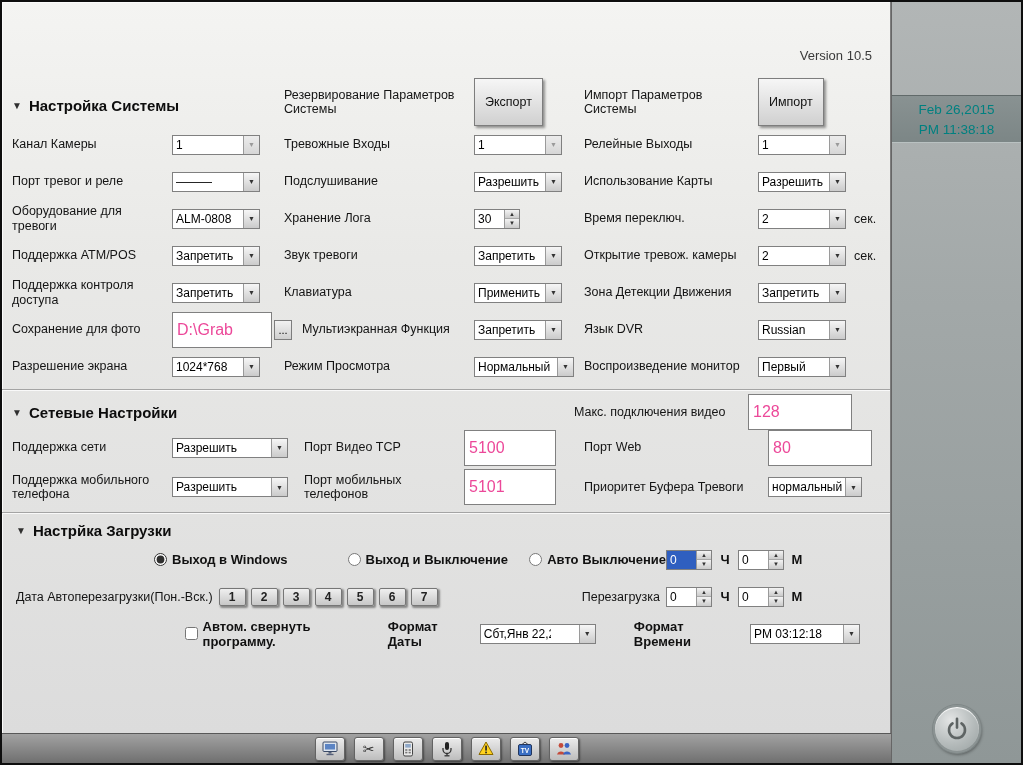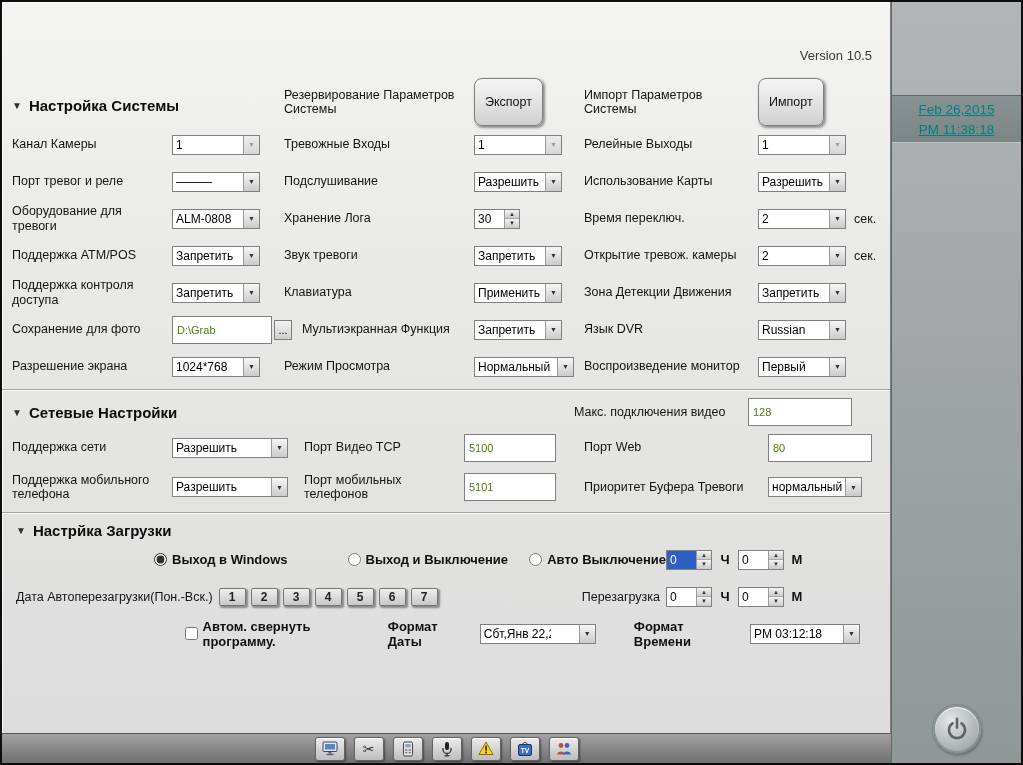--- a/index.html
+++ b/index.html
@@ -37,35 +37,35 @@
   .suffix { font-size:12.5px; color:#141414; margin-left:8px; }
 
   
   .combo { display:inline-flex; width:88px; height:20px; border:1px solid #808080; background:#fff; flex:none; }
   .cval { flex:1; overflow:hidden; white-space:nowrap; font-size:12px; color:#000; padding:2px 1px 0 3px; }
   .carr { width:16px; border-left:1px solid #9a9a9a; background:linear-gradient(#f6f6f6,#cbcbcb);
           display:flex; align-items:center; justify-content:center; font-size:7px; color:#333; }
   .combo.dim .carr { background:linear-gradient(#ececec,#d6d6d6); color:#9a9a9a; }
   .w100{width:100px} .w104{width:104px} .w110{width:110px} .w116{width:116px} .w94{width:94px}
 
-  .tbox { height:28px; border:1px solid #808080; background:#fff; font-size:11px; color:#4d7c0f;
+  .tbox { height:36px; border:1px solid #808080; background:#fff; font-size:16px; color:#ec4899;
           padding:0 4px; display:flex; align-items:center; white-space:nowrap; overflow:hidden; flex:none; }
   .browse { width:18px; height:20px; margin-left:2px; font-size:11px; background:linear-gradient(#f2f2f2,#cfcfcf);
             border:1px solid #7d7d7d; display:flex; align-items:flex-end; justify-content:center; padding-bottom:3px; }
 
   .spin { display:inline-flex; width:46px; height:20px; border:1px solid #808080; background:#fff; flex:none; }
   .sval { flex:1; font-size:12px; padding:2px 0 0 3px; overflow:hidden; }
   .spin.sel .sval { background:#2f5fc0; color:#fff; }
   .sarr { width:15px; display:flex; flex-direction:column; border-left:1px solid #9a9a9a; }
   .sup,.sdn { flex:1; font-size:6px; line-height:1; display:flex; align-items:center; justify-content:center;
               background:linear-gradient(#f3f3f3,#cbcbcb); color:#333; }
   .sup { border-bottom:1px solid #a8a8a8; }
 
   .pbtn { font-size:12.5px; color:#111; padding:16px 10px; background:linear-gradient(#f6f6f6,#d0d0d0);
-          border:1px solid #7d7d7d; border-radius:8px; box-shadow:1.5px 1.5px 2.5px rgba(0,0,0,.4);
+          border:1px solid #7d7d7d; border-radius:0; box-shadow:1.5px 1.5px 2.5px rgba(0,0,0,.4);
           font-family:"Liberation Sans",sans-serif; cursor:default; }
   .dbtn { width:27px; height:18px; font-weight:bold; font-size:12px; color:#222; margin-right:5px;
           background:linear-gradient(#efefef,#c7c7c7); border:1px solid #767676; border-radius:2px;
           box-shadow:1.5px 1.5px 2px rgba(0,0,0,.4); display:flex; align-items:center; justify-content:center; }
 
   
   .nhdr { width:562px; }
   .nc1l{width:160px} .nc1c{width:132px; display:flex;} .nc2l{width:160px} .nc2c{width:120px; display:flex;} .nc3l{width:184px}
 
   
@@ -83,21 +83,21 @@
   
   .tool { width:30px; height:24px; background:linear-gradient(#ececec,#bdbdbd); border:1px solid #636363;
           border-radius:3px; box-shadow:inset 0 1px 0 #fff, 1px 1px 2px rgba(0,0,0,.45);
           display:flex; align-items:center; justify-content:center; padding:0; }
   .tool svg { display:block; }
   .glyph { font-size:14px; line-height:1; color:#333; }
 
   
   .clock { position:absolute; top:93px; left:0; width:100%; height:48px; text-align:center;
            background:linear-gradient(#899292,#7c8686); border-top:1px solid #616a6a; border-bottom:1px solid #b9c1c1;
-           color:#008080; font-size:13.5px; padding-top:6px;text-decoration:underline; }
+           color:#008080; font-size:13.5px; padding-top:6px; }
   .clock .t2 { margin-top:5px; }
   .power { position:absolute; left:41px; top:703px; width:48px; height:48px; border-radius:50%;
            background:radial-gradient(circle at 35% 30%, #e3e5e5, #b6bcbc 55%, #98a0a0);
            border:2px solid #8b9393; box-shadow:0 0 0 1px #7e8686, 1px 2px 3px rgba(0,0,0,.35), inset 0 1px 1px #fff;
            display:flex; align-items:center; justify-content:center; padding:0; }
 </style>
 </head>
 <body>
 
 <div class="window">

